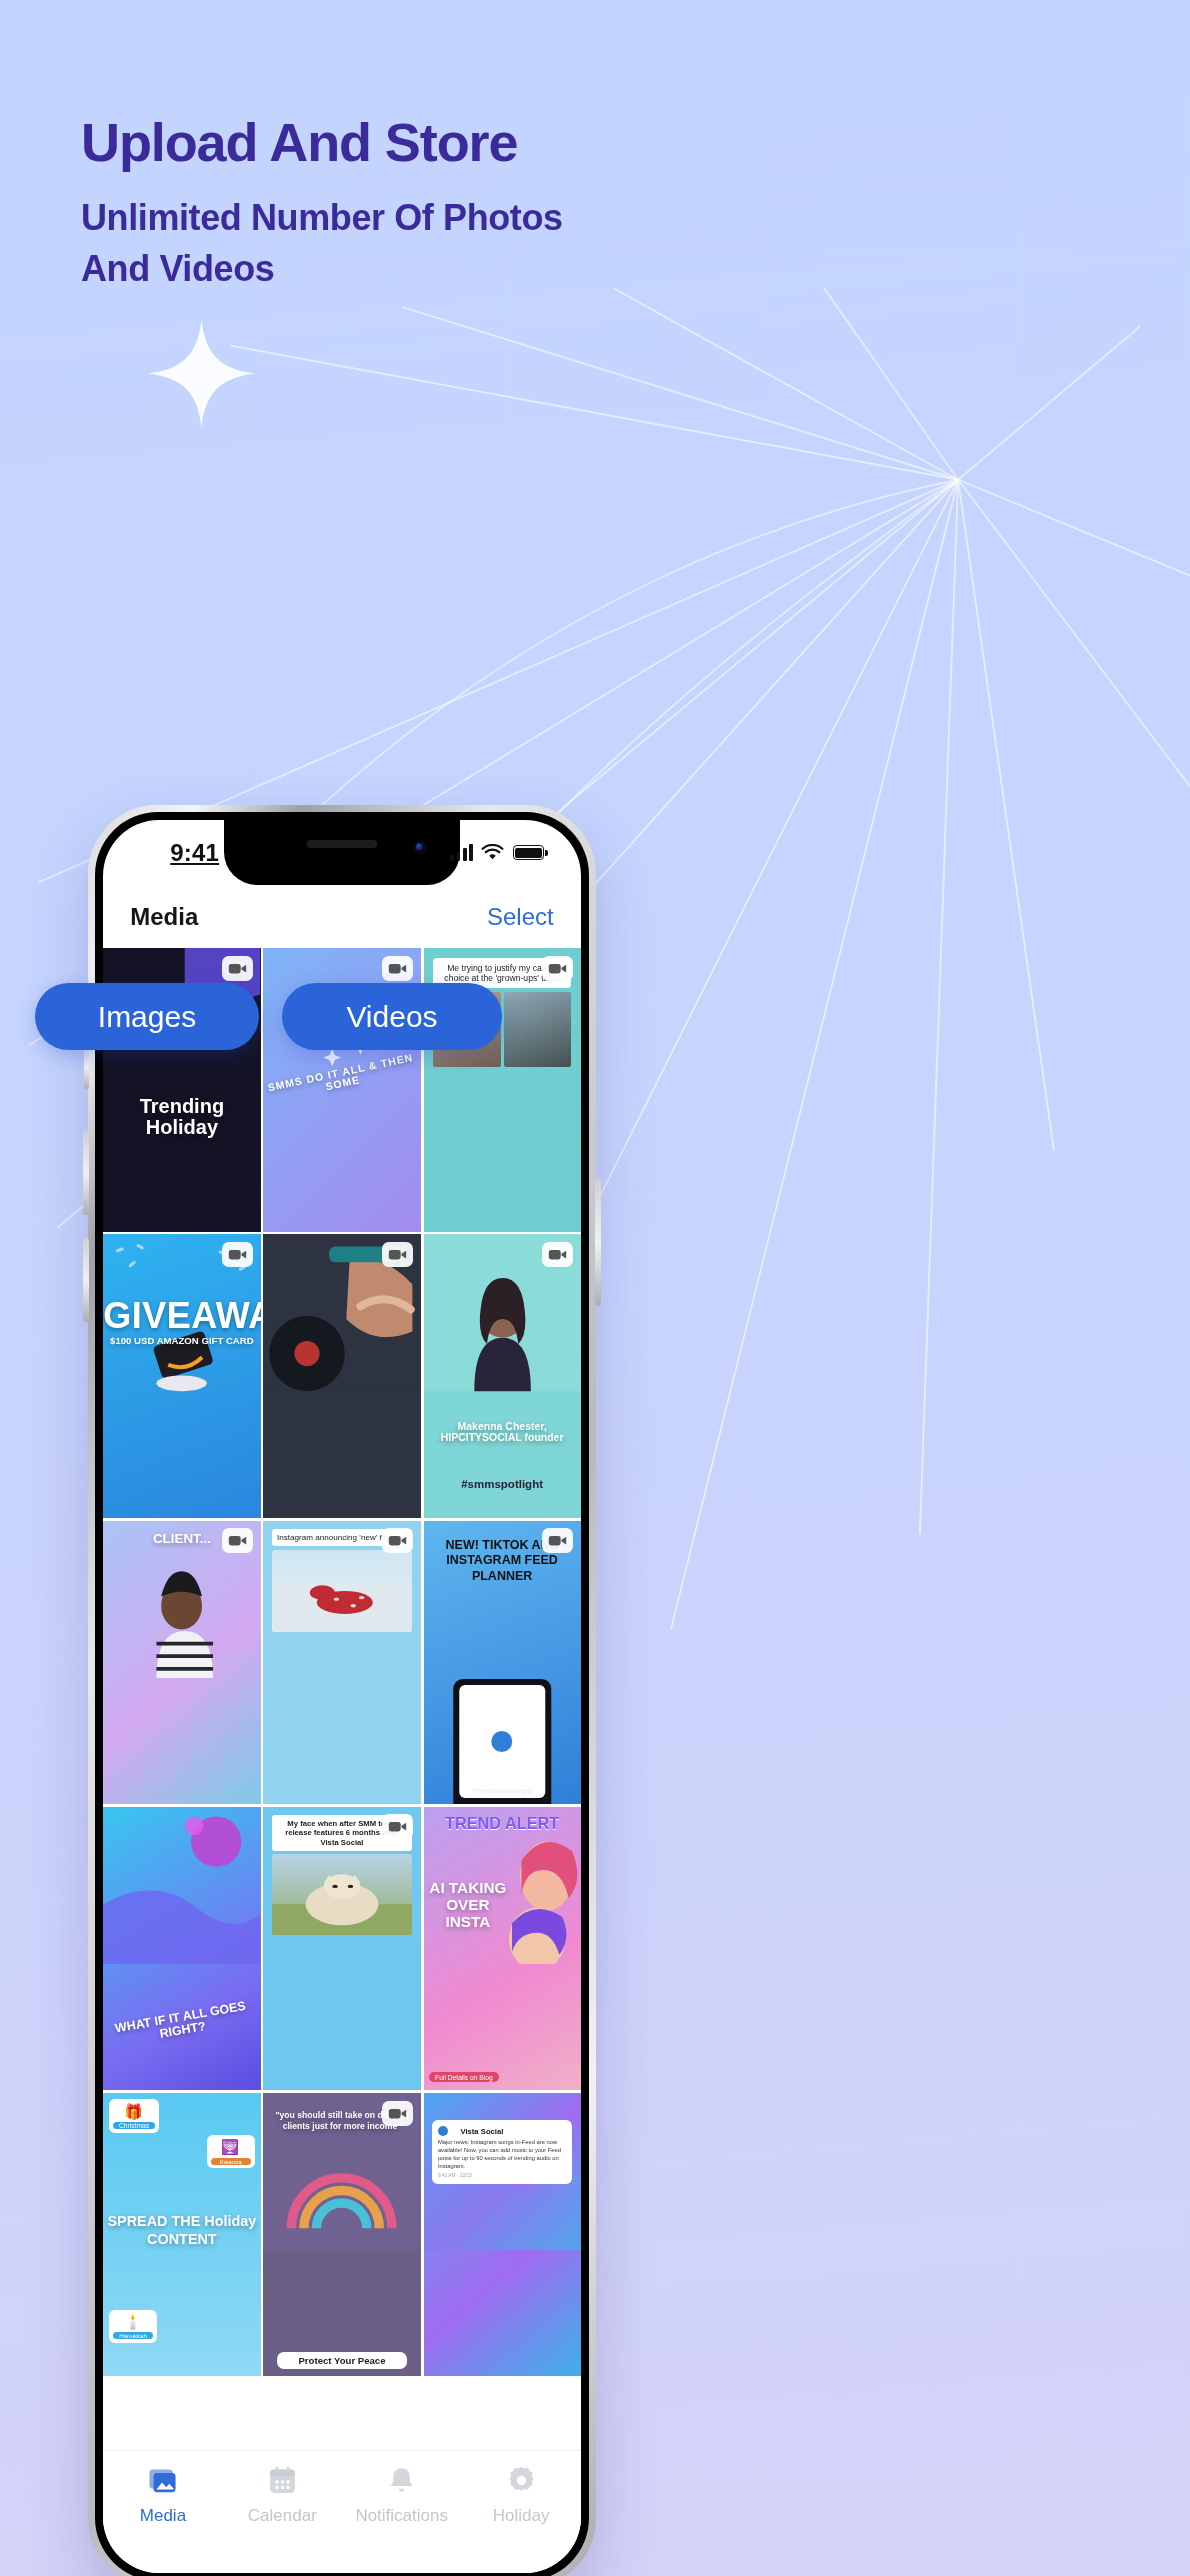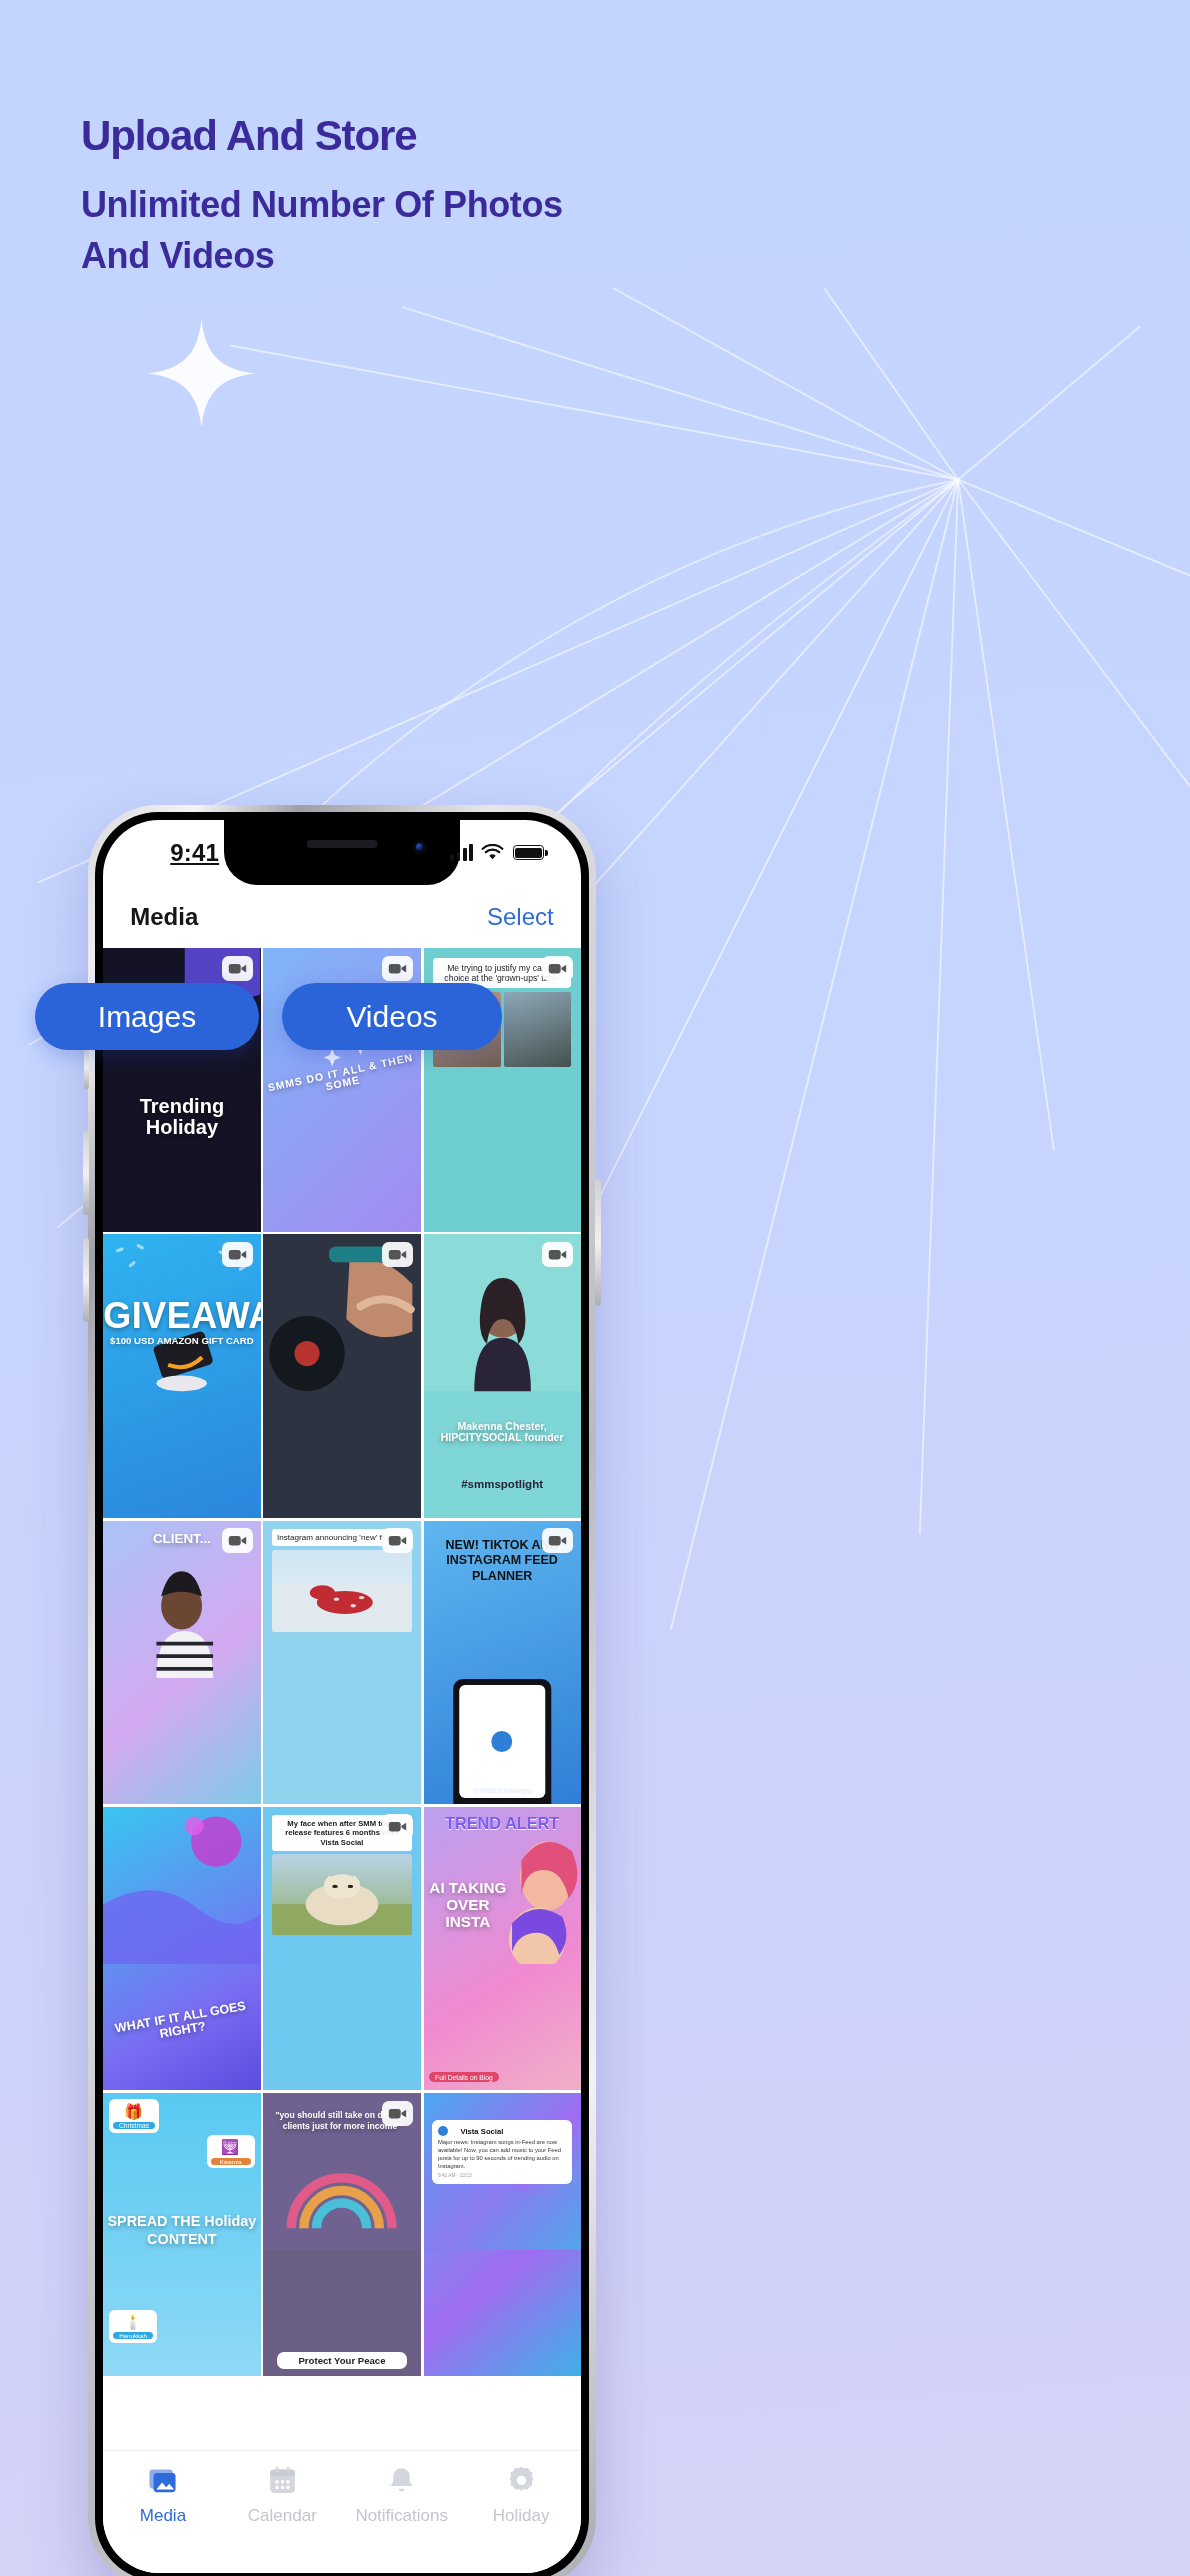--- a/index.html
+++ b/index.html
@@ -11,21 +11,21 @@
     overflow: hidden;
   }
 
   
   #rays { position: absolute; left: 0; top: 288px; width: 1190px; height: 1342px; pointer-events: none; }
   #sparkle { position: absolute; left: 144px; top: 316px; width: 115px; height: 115px; pointer-events: none; }
 
   
   .headline-wrap { position: absolute; left: 81px; top: 113px; width: 671px; }
   .headline {
-    font-size: 42px; font-weight: 700; color: #3b2a9a;
+    font-size: 54px; font-weight: 700; color: #3b2a9a;
     letter-spacing: -1.1px; line-height: 1.08;
   }
   .subhead {
     margin-top: 21px;
     font-size: 36px; font-weight: 700; color: #3b2a9a;
     letter-spacing: -0.4px; line-height: 1.42; max-width: 556px;
   }
 
   
   #phone {

